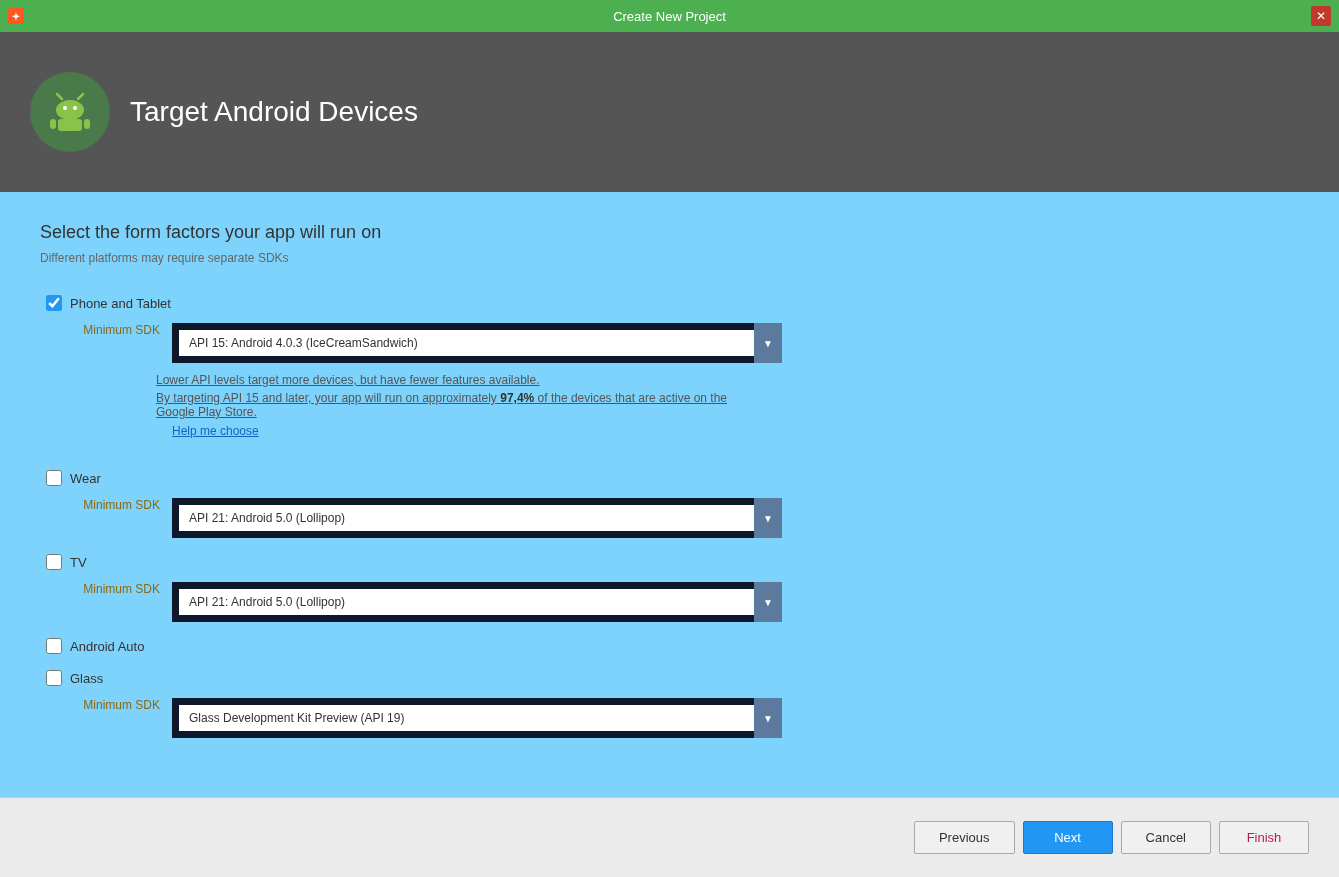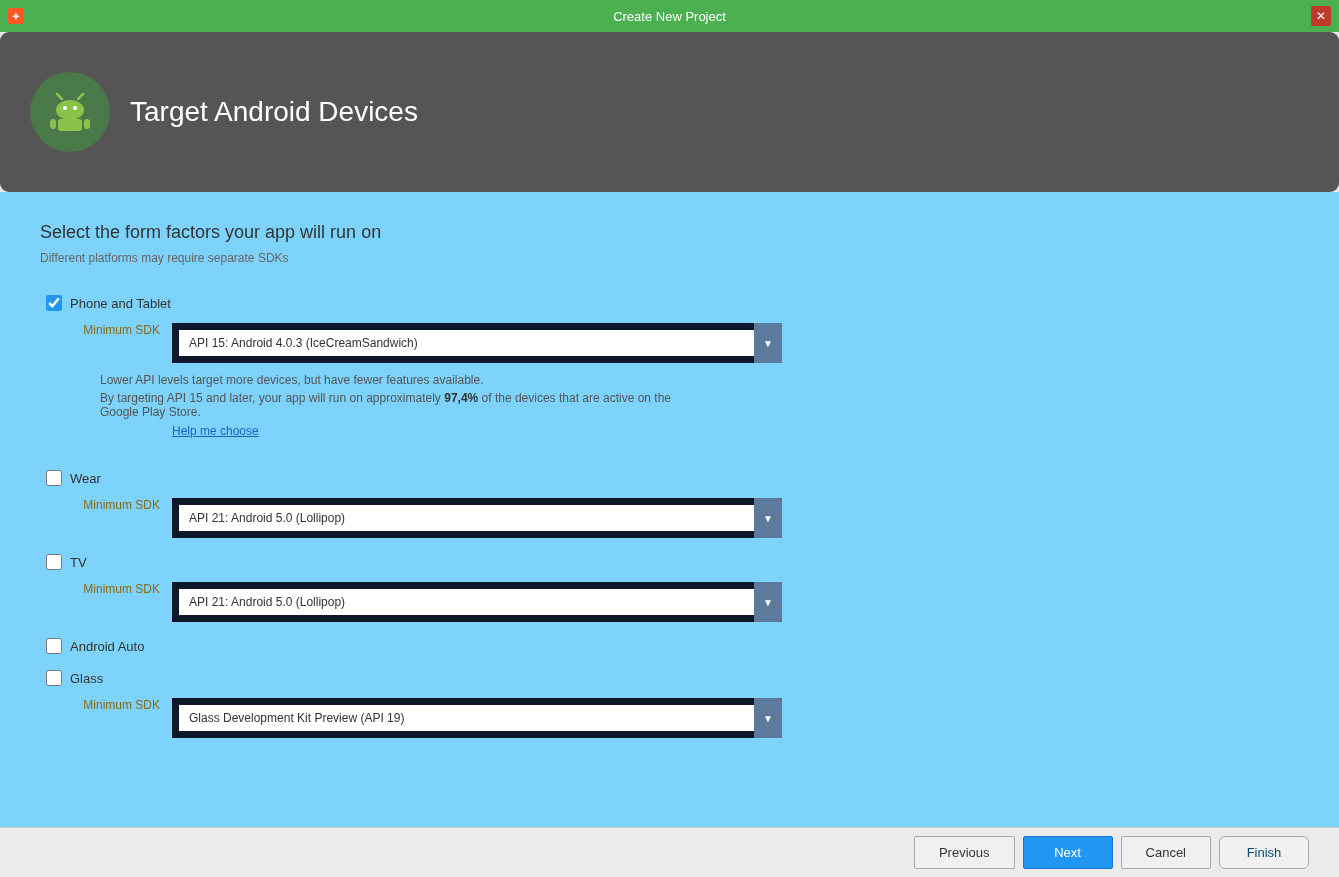--- a/index.html
+++ b/index.html
@@ -59,21 +59,20 @@
     }
 
     
     .header {
       background: #555555;
       height: 160px;
       display: flex;
       align-items: center;
       padding: 20px 30px;
       flex-shrink: 0;
-      border-radius: 9px;
     }
     .header-logo {
       width: 80px;
       height: 80px;
       border-radius: 50%;
       background: #4a7a4a;
       display: flex;
       align-items: center;
       justify-content: center;
       margin-right: 20px;
@@ -174,44 +173,45 @@
       justify-content: center;
       pointer-events: none;
     }
     .sdk-select-arrow::after {
       content: '▼';
       color: white;
       font-size: 10px;
     }
 
     .info-text {
-      margin-left: 60px;
+      margin-left: 116px;
       margin-bottom: 4px;
       font-size: 12px;
       color: #555;
       max-width: 600px;
+      text-decoration: underline;
     }
     .info-text strong {
       color: #333;
       font-weight: bold;
     }
     .help-link {
       margin-left: 132px;
       display: inline-block;
       color: #1565C0;
       font-size: 12px;
       text-decoration: underline;
       cursor: pointer;
       margin-bottom: 16px;
       text-align: right;
     }
 
     
     .footer {
-      height: 50px;
+      height: 80px;
       background: #ebebeb;
       border-top: 1px solid #ccc;
       display: flex;
       align-items: center;
       justify-content: flex-end;
       padding: 0 30px;
       gap: 8px;
       flex-shrink: 0;
     }
 
@@ -224,23 +224,22 @@
       background: #f0f0f0;
       color: #333;
       min-width: 90px;
     }
     .btn-primary {
       background: #2196F3;
       color: white;
       border-color: #1976D2;
     }
     .btn-disabled {
-      color: #0c4a6e;
+      color: #be185d;
       cursor: default;
-      border-radius: 6px;
     }
   </style>
 </head>
 <body>
 
 <div class="title-bar">
   <div class="title-bar-icon">
     <span>✦</span>
   </div>
   <span class="title-bar-title">Create New Project</span>

